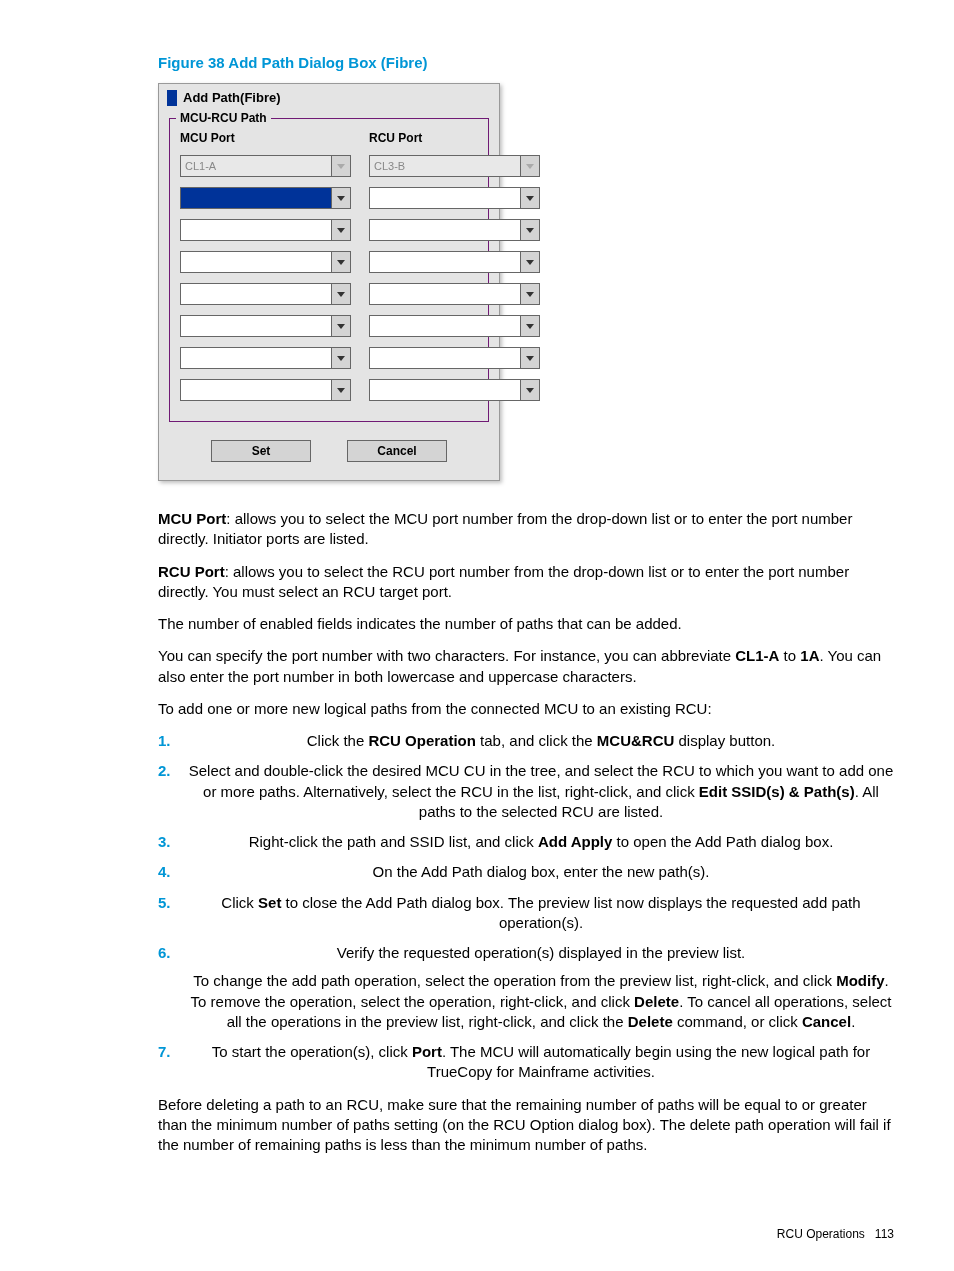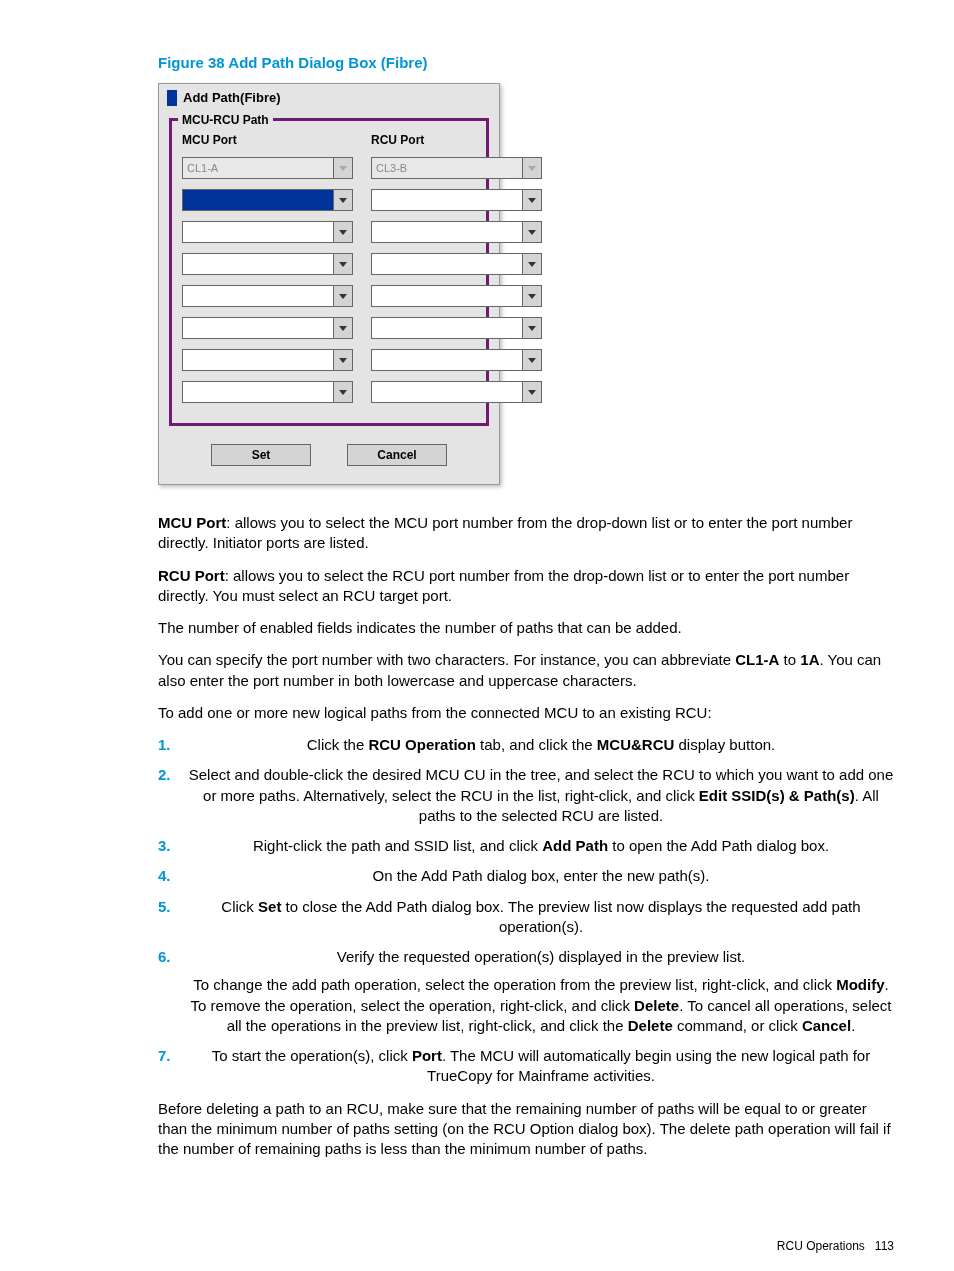--- a/index.html
+++ b/index.html
@@ -40,21 +40,21 @@
     align-items: flex-start;
     gap: 6px;
   }
   .title-bar-icon {
     width: 10px;
     height: 16px;
     background: #003399;
     display: inline-block;
   }
   .fieldset {
-    border: 3px solid #701a75;
+    border: 1px solid #701a75;
     margin: 0 10px 12px 10px;
     padding: 8px 10px 10px 10px;
     position: relative;
   }
   .legend {
     position: absolute;
     top: -8px;
     left: 6px;
     background: #e4e4e4;
     padding: 0 4px;
@@ -141,21 +141,21 @@
     color: #0096d6;
     font-weight: bold;
     width: 30px;
     flex-shrink: 0;
   }
   ol.steps > li .step-body { flex: 1; }
   ol.steps > li .step-body p { margin: 0 0 8px 0; text-align: center; }
   ol.steps > li .step-body p:last-child { margin-bottom: 0; }
   .footer {
     position: absolute;
-    bottom: 18px;
+    bottom: 30px;
     right: 60px;
     font-size: 12px;
     margin-left: 48px;
   }
 </style>
 </head>
 <body>
 
 <div class="page">
 
@@ -301,21 +301,21 @@
         </li>
         <li>
           <span class="num">2.</span>
           <div class="step-body">
             <p>Select and double-click the desired MCU CU in the tree, and select the RCU to which you want to add one or more paths. Alternatively, select the RCU in the list, right-click, and click <b>Edit SSID(s) &amp; Path(s)</b>. All paths to the selected RCU are listed.</p>
           </div>
         </li>
         <li>
           <span class="num">3.</span>
           <div class="step-body">
-            <p>Right-click the path and SSID list, and click <b>Add Path</b> to open the Add Path dialog box.</p>
+            <p>Right-click the path and SSID list, and click <b>Add Apply</b> to open the Add Path dialog box.</p>
           </div>
         </li>
         <li>
           <span class="num">4.</span>
           <div class="step-body">
             <p>On the Add Path dialog box, enter the new path(s).</p>
           </div>
         </li>
         <li>
           <span class="num">5.</span>

